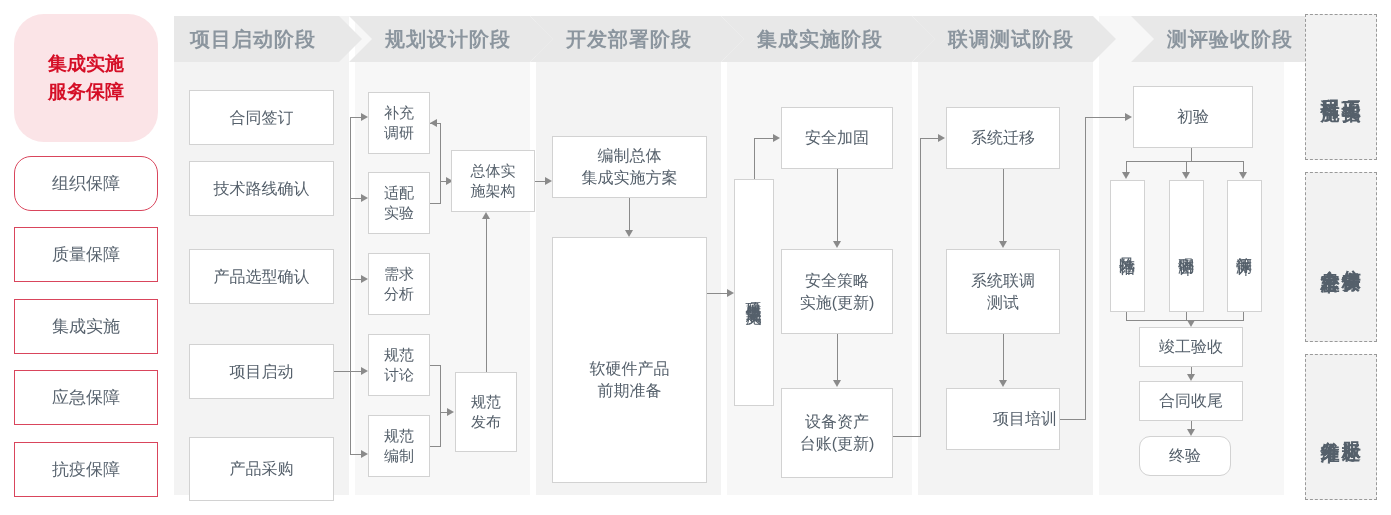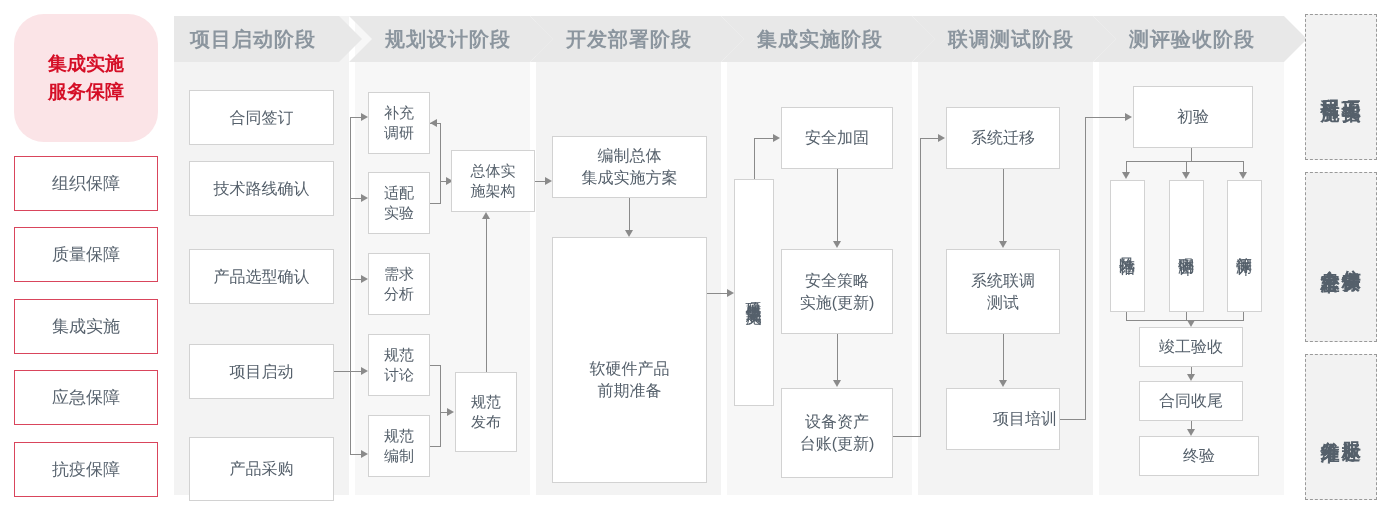--- a/index.html
+++ b/index.html
@@ -94,29 +94,29 @@
   </div>
   <div class="phase-head mid" style="left:530px;top:16px;width:214px;">
     <span>开发部署阶段</span>
   </div>
   <div class="phase-head mid" style="left:721px;top:16px;width:214px;">
     <span>集成实施阶段</span>
   </div>
   <div class="phase-head mid" style="left:912px;top:16px;width:204px;">
     <span>联调测试阶段</span>
   </div>
-  <div class="phase-head mid" style="left:1093px;top:16px;width:214px;text-align:center;">
+  <div class="phase-head mid" style="left:1131px;top:16px;width:214px;text-align:center;">
     <span>测评验收阶段</span>
   </div>
 
   <div class="lead-box" style="left:14px;top:14px;width:144px;height:128px;border-radius:30px;">
     <span style="white-space:pre-line;">集成实施
 服务保障</span>
   </div>
-  <div class="guar-box" style="left:14px;top:156px;width:144px;height:55px;">
+  <div class="guar-box" style="left:14px;top:156px;width:144px;height:55px;border-radius:17px;">
     <span>组织保障</span>
   </div>
   <div class="guar-box" style="left:14px;top:227px;width:144px;height:55px;">
     <span>质量保障</span>
   </div>
   <div class="guar-box" style="left:14px;top:299px;width:144px;height:55px;">
     <span>集成实施</span>
   </div>
   <div class="guar-box" style="left:14px;top:370px;width:144px;height:55px;">
     <span>应急保障</span>
@@ -216,21 +216,21 @@
   </div>
   <div class="node" style="left:1227px;top:180px;width:35px;height:132px;">
     <span class="vnode">等保测评</span>
   </div>
   <div class="node" style="left:1139px;top:327px;width:104px;height:40px;">
       <span style="white-space:pre-line;">竣工验收</span>
     </div>
   <div class="node" style="left:1139px;top:381px;width:104px;height:40px;">
       <span style="white-space:pre-line;">合同收尾</span>
     </div>
-  <div class="node" style="left:1139px;top:436px;width:120px;height:40px;">
+  <div class="node" style="left:1139px;top:436px;width:92px;height:40px;border-radius:11px;">
       <span style="white-space:pre-line;">终验</span>
     </div>
 
   <div class="std-box" style="left:1305px;top:14px;width:72px;height:146px;">
     <span class="vtext">程目施引</span>
     <span class="vtext">工项实指</span>
   </div>
   <div class="std-box" style="left:1305px;top:172px;width:72px;height:170px;">
     <span class="vtext">息全密准</span>
     <span class="vtext">信安保标</span>

